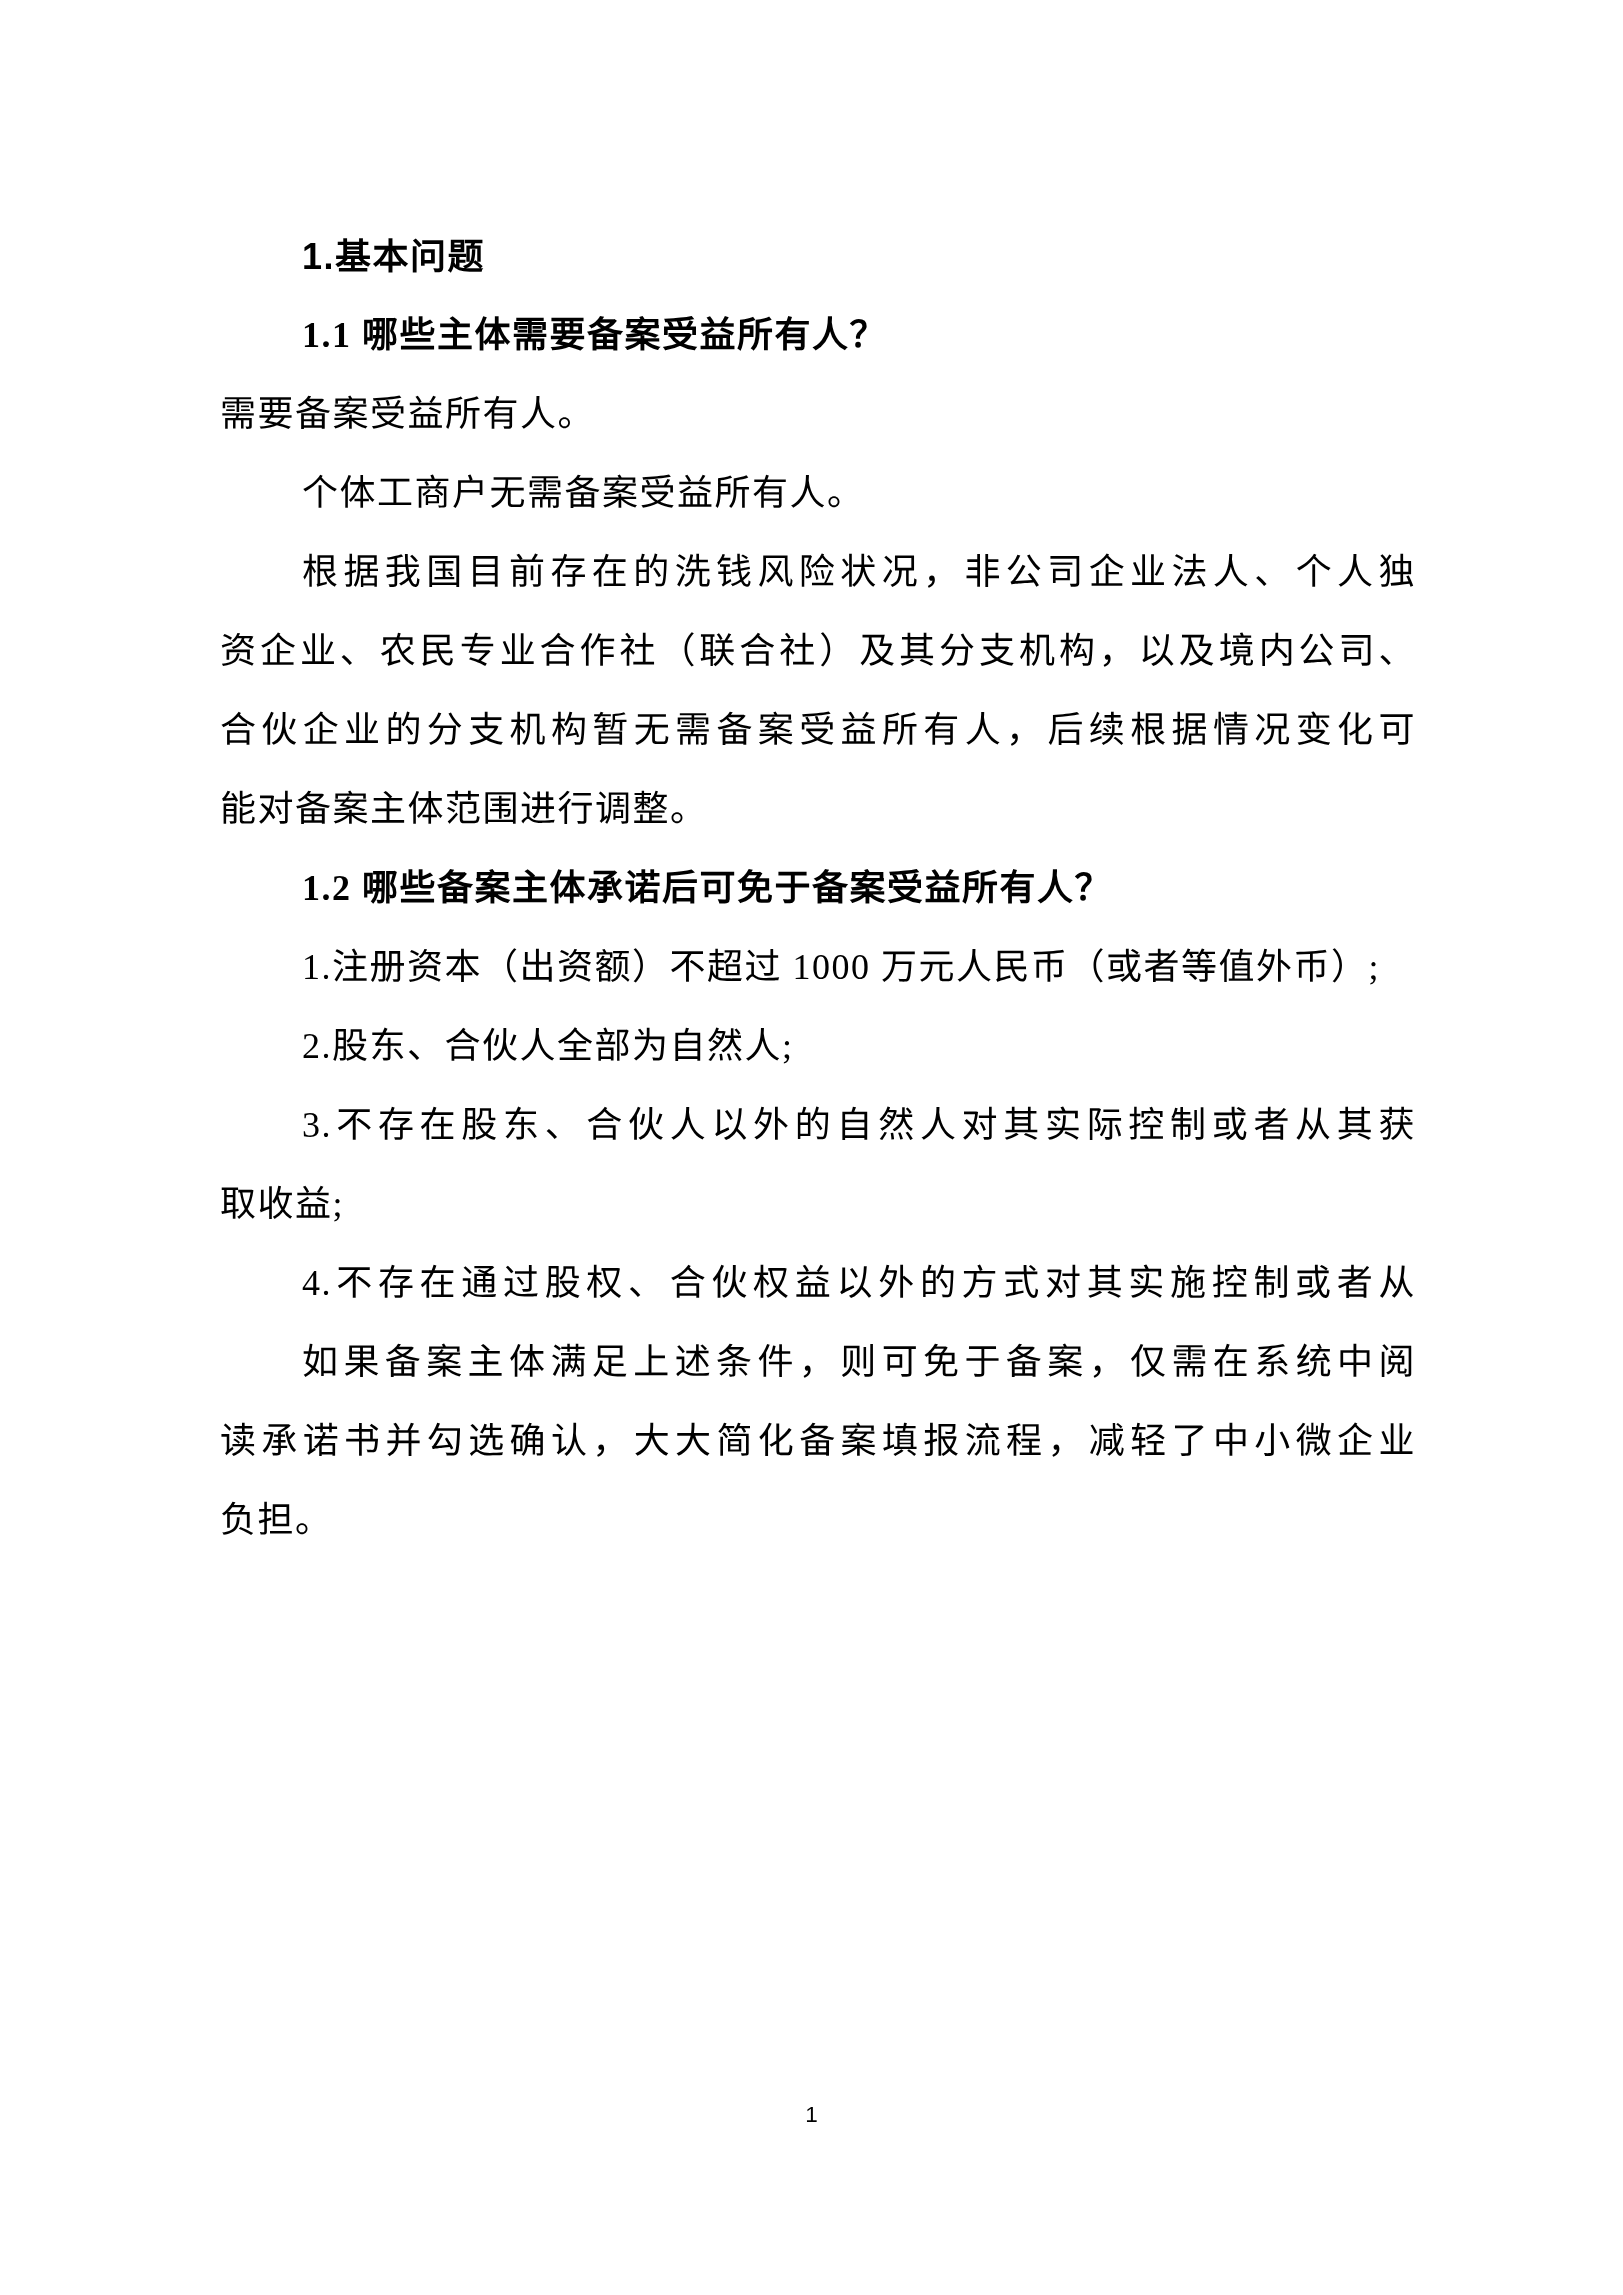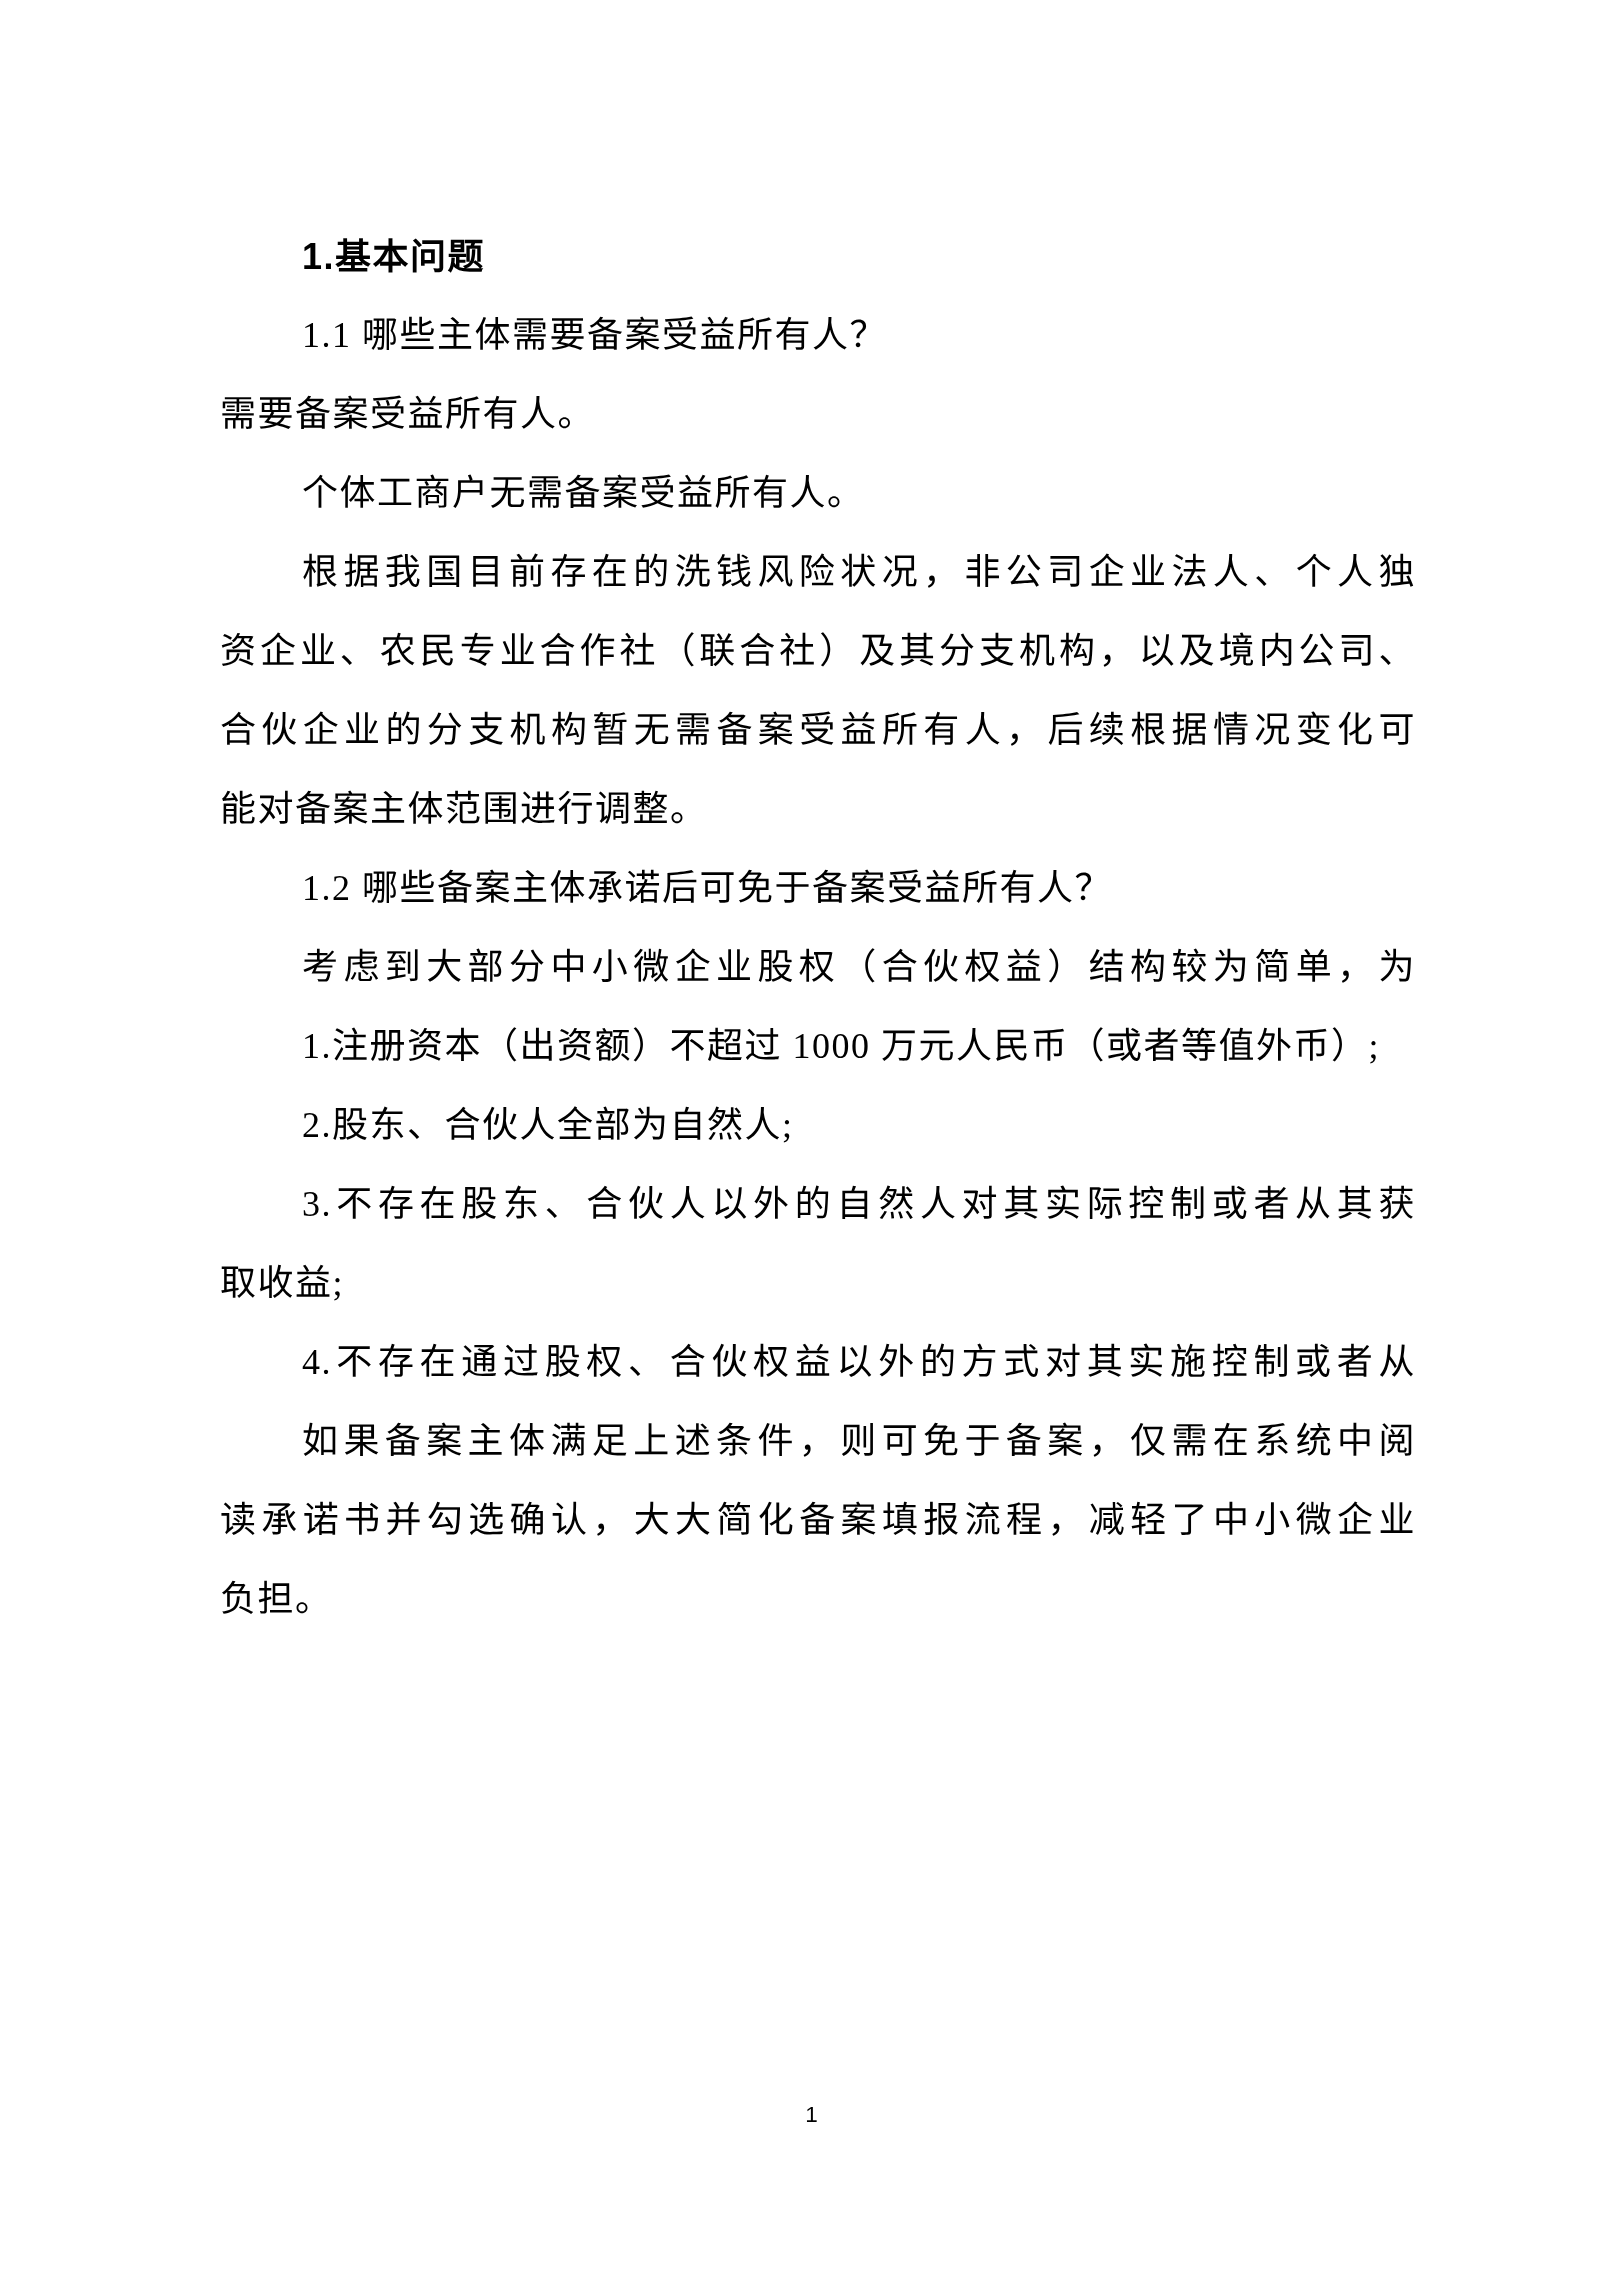--- a/index.html
+++ b/index.html
@@ -33,21 +33,21 @@
     text-align-last: left;
     color: #000000;
   }
   .line.first { text-indent: 82px; }
   .line.full  { text-align-last: justify; }
   .block-h1 .line {
     font-family: "Liberation Sans", "DejaVu Sans", sans-serif;
     font-weight: 900;
   }
   .block-h2 .line {
-    font-weight: 400;
+    font-weight: 700;
   }
   .footer {
     position: absolute;
     left: 0;
     top: 2094px;
     width: 1623px;
     height: 41px;
     line-height: 41px;
     text-align: center;
     font-size: 22.5px;
@@ -75,21 +75,20 @@
       <div class="block block-body">
         <div class="line first full">根据我国目前存在的洗钱风险状况，非公司企业法人、个人独</div>
         <div class="line full">资企业、农民专业合作社（联合社）及其分支机构，以及境内公司、</div>
         <div class="line full">合伙企业的分支机构暂无需备案受益所有人，后续根据情况变化可</div>
         <div class="line">能对备案主体范围进行调整。</div>
       </div>
       <div class="block block-h2">
         <div class="line first">1.2 哪些备案主体承诺后可免于备案受益所有人？</div>
       </div>
       <div class="block block-body">
-        <div class="line first full">考虑到大部分中小微企业股权（合伙权益）结构较为简单，为</div>
       </div>
       <div class="block block-body">
         <div class="line first">1.注册资本（出资额）不超过 1000 万元人民币（或者等值外币）;</div>
       </div>
       <div class="block block-body">
         <div class="line first">2.股东、合伙人全部为自然人;</div>
       </div>
       <div class="block block-body">
         <div class="line first full">3.不存在股东、合伙人以外的自然人对其实际控制或者从其获</div>
         <div class="line">取收益;</div>

